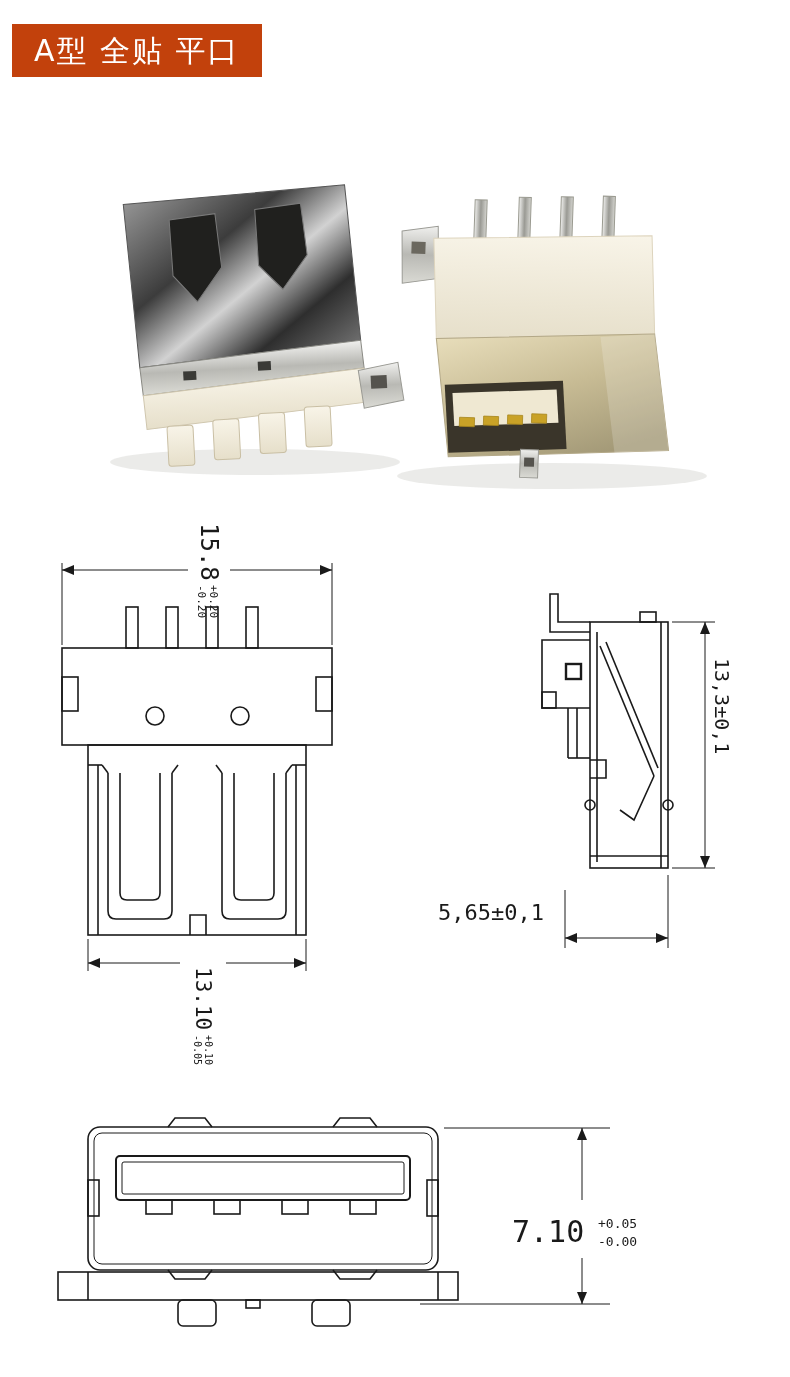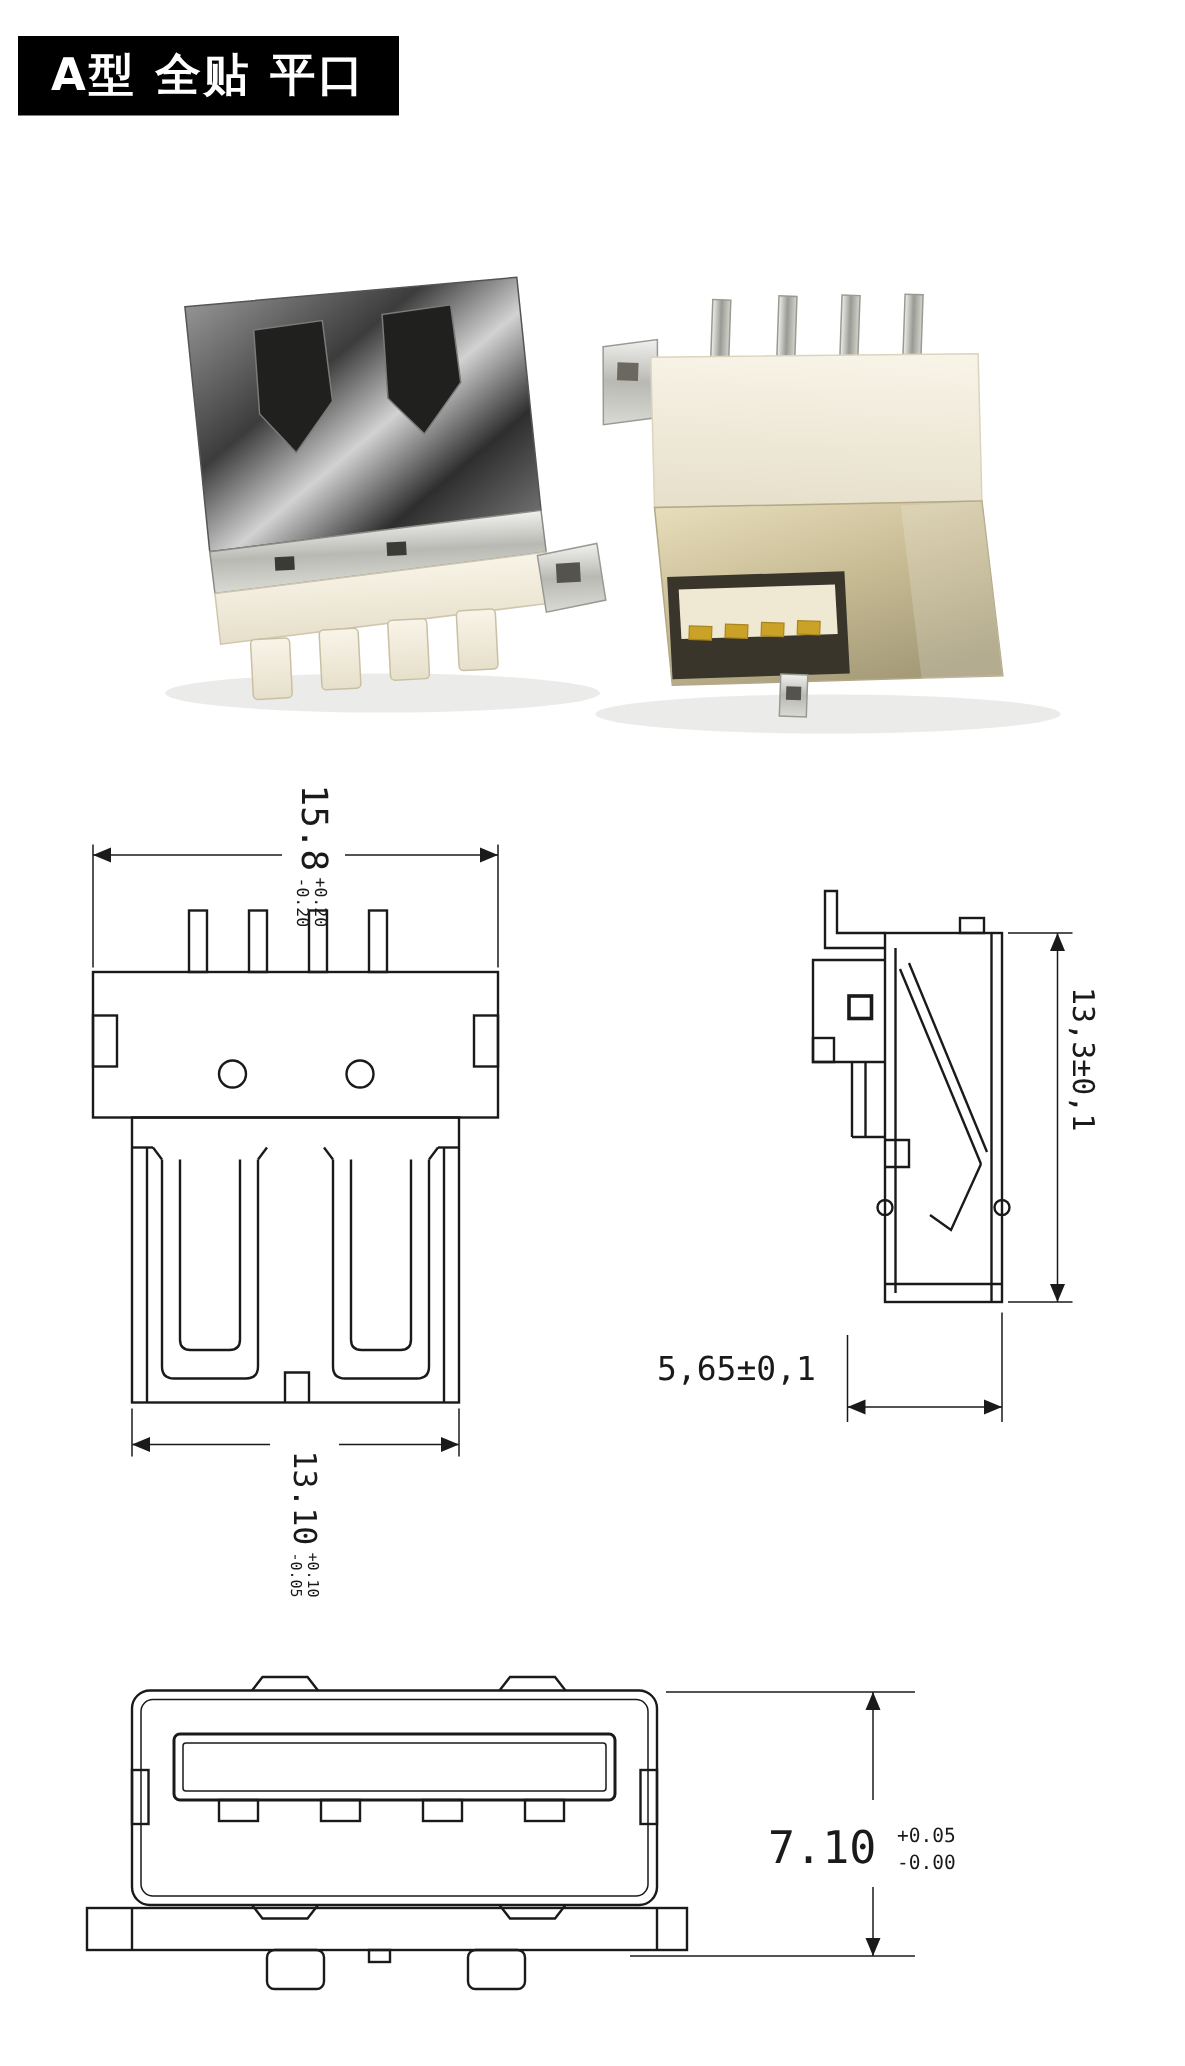--- a/index.html
+++ b/index.html
@@ -1,22 +1,22 @@
 <!DOCTYPE html>
 <html><head>
 <meta charset="utf-8">
 <style>
   html,body{margin:0;padding:0;background:#ffffff;}
   #page{position:relative;width:790px;height:1377px;background:#ffffff;overflow:hidden;
         font-family:"DejaVu Sans",sans-serif;}
   .abs{position:absolute;}
   #title-block{
     left:12px;top:24px;
-    background:#000000;color:#ffffff;
-    font-size:30px;font-weight:bold;letter-spacing:2px;
+    background:#c2410c;color:#ffffff;
+    font-size:30px;font-weight:normal;letter-spacing:2px;
     padding:10px 22px;line-height:1.1;
   }
   svg text{font-family:"DejaVu Sans Mono","Liberation Mono",monospace;fill:#1a1a1a;}
   .part{fill:none;stroke:#1a1a1a;stroke-width:1.6;stroke-linejoin:miter;}
   .dim{fill:none;stroke:#1a1a1a;stroke-width:1;}
   .arrow{fill:#1a1a1a;stroke:none;}
 </style>
 </head>
 <body>
 

